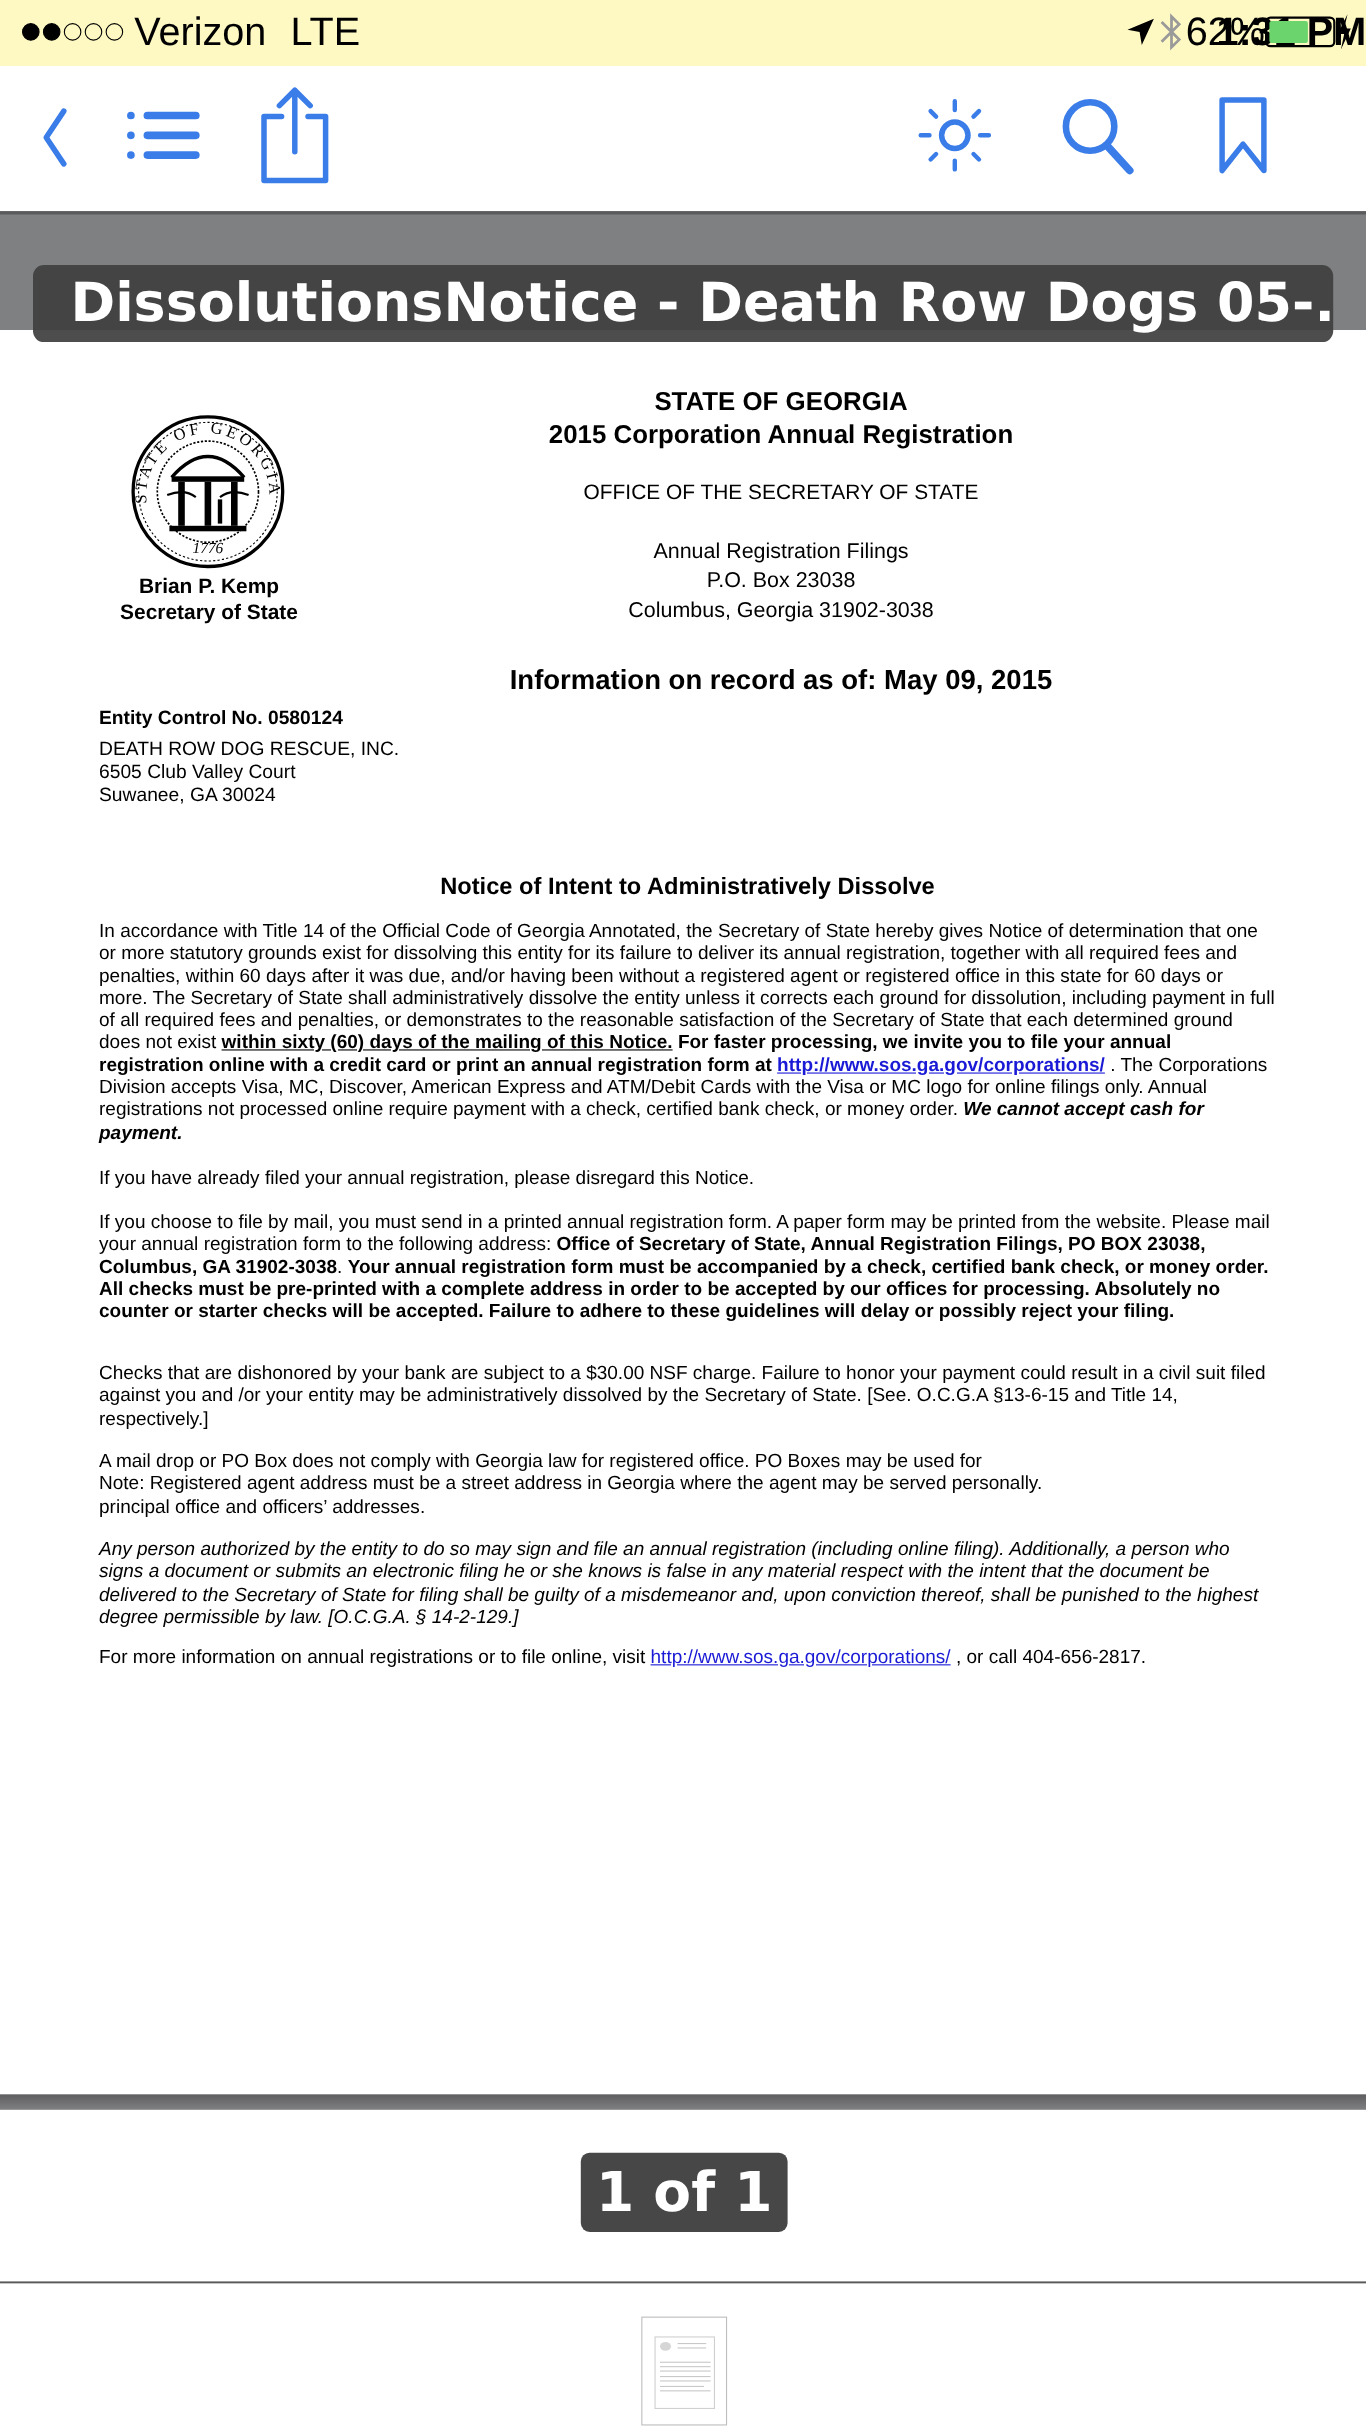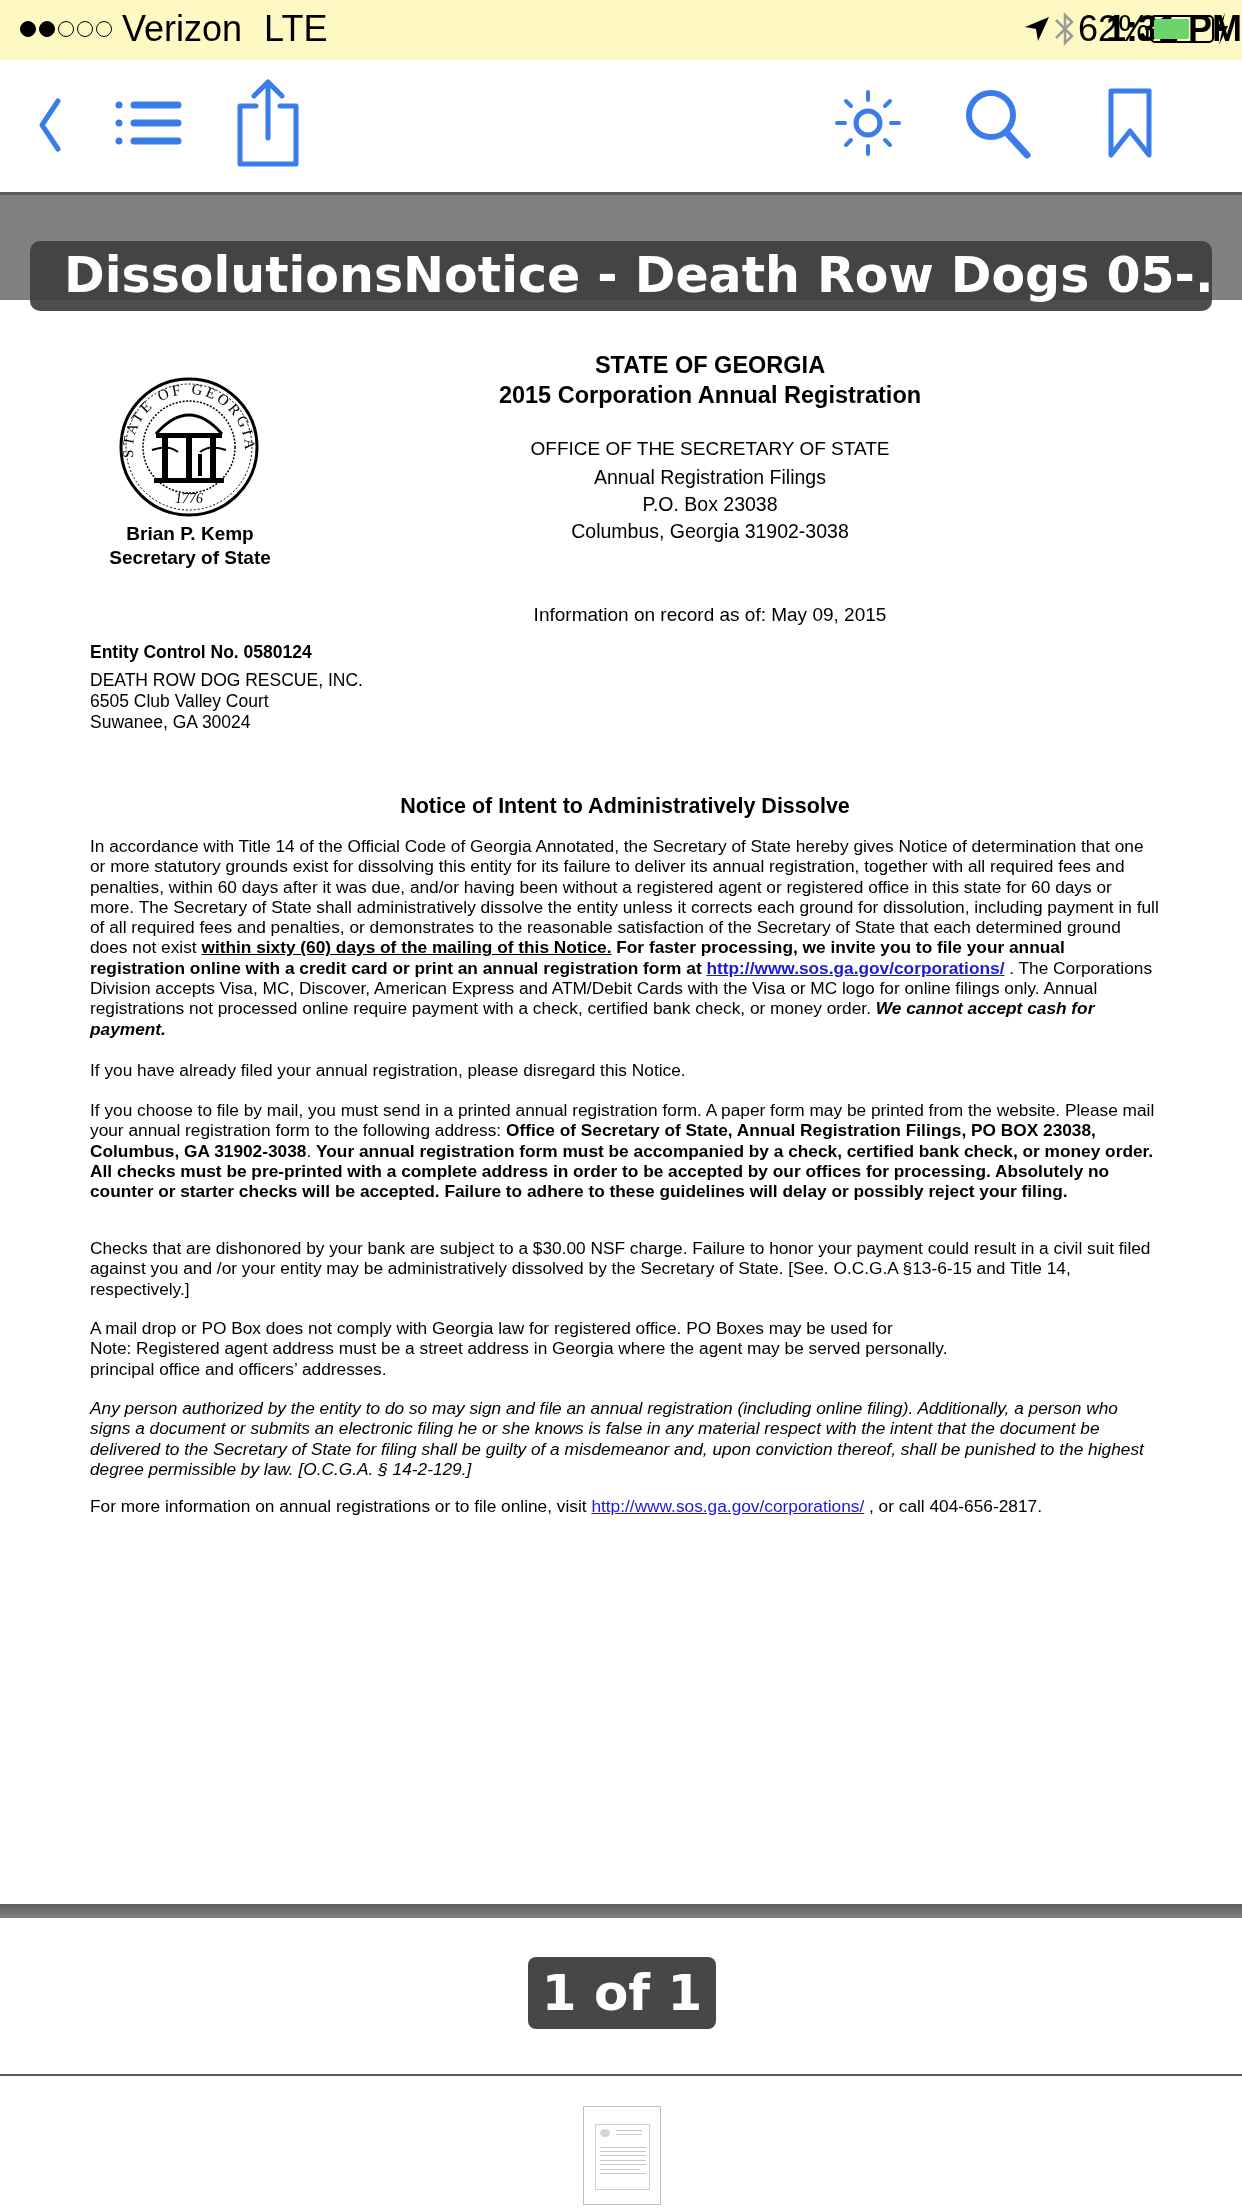--- a/index.html
+++ b/index.html
@@ -34,22 +34,22 @@
   .title-pill { position: absolute; top: 241px; left: 30px; width: 1182px; height: 70px; background: rgba(64,64,64,0.93); border-radius: 10px; color: #fff; font-family: "DejaVu Sans", sans-serif; font-weight: bold; font-size: 49px; line-height: 70px; padding-left: 34px; white-space: nowrap; overflow: hidden; z-index: 5; }
 
   
   .doc { position: absolute; left: 90px; top: 0; width: 1060px; font-family: "Liberation Sans", sans-serif; }
   .seal { position: absolute; left: 28px; top: 76px; width: 142px; height: 142px; }
   .secretary { position: absolute; left: 0; top: 222px; width: 200px; text-align: center; font-weight: bold; font-size: 19px; line-height: 24px; }
   .header-center { position: absolute; left: 200px; top: 50px; width: 840px; text-align: center; }
   .h-state { font-weight: bold; font-size: 23.5px; line-height: 30px; }
   .h-reg { font-weight: bold; font-size: 23.5px; line-height: 30px; }
   .h-office { font-size: 19px; margin-top: 24px; line-height: 30px; }
-  .h-addr { font-size: 19.5px; line-height: 27px; }
-  .info-record { position: absolute; left: 0; width: 1060px; top: 304px; text-align: center; font-weight: normal; font-size: 19px; padding-left: 180px; }
+  .h-addr { font-size: 19.5px; line-height: 27px; margin-top: 24px; }
+  .info-record { position: absolute; left: 0; width: 1060px; top: 304px; text-align: center; font-weight: bold; font-size: 25px; padding-left: 180px; }
   .entity-no { position: absolute; left: 0; top: 342px; font-weight: bold; font-size: 17.5px; }
   .entity-addr { position: absolute; left: 0; top: 370px; font-size: 17.5px; line-height: 21px; }
   .notice-title { position: absolute; left: 0; width: 1070px; top: 494px; text-align: center; font-weight: bold; font-size: 21.5px; }
   .body-text { position: absolute; left: 0; width: 1070px; font-size: 17.3px; line-height: 20.3px; }
   .body-text .b { font-weight: bold; }
   .body-text .u { text-decoration: underline; }
   .body-text .bi { font-weight: bold; font-style: italic; }
   .link { color: #1a1ad6; text-decoration: underline; cursor: pointer; }
   .link.b { font-weight: bold; }
   .p1 { top: 536px; }

